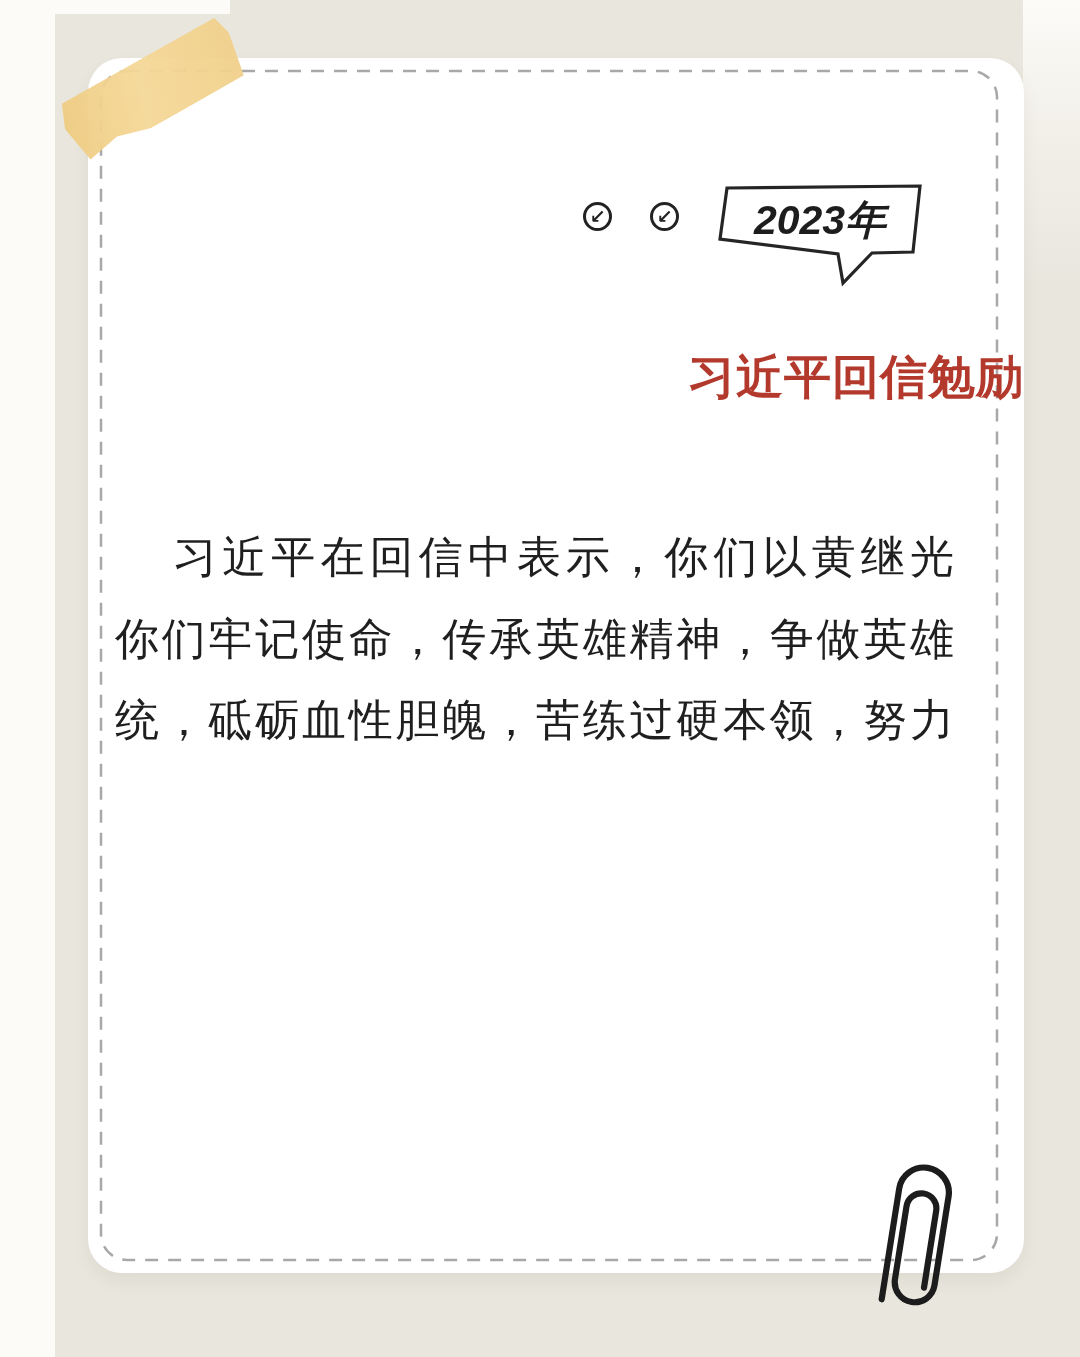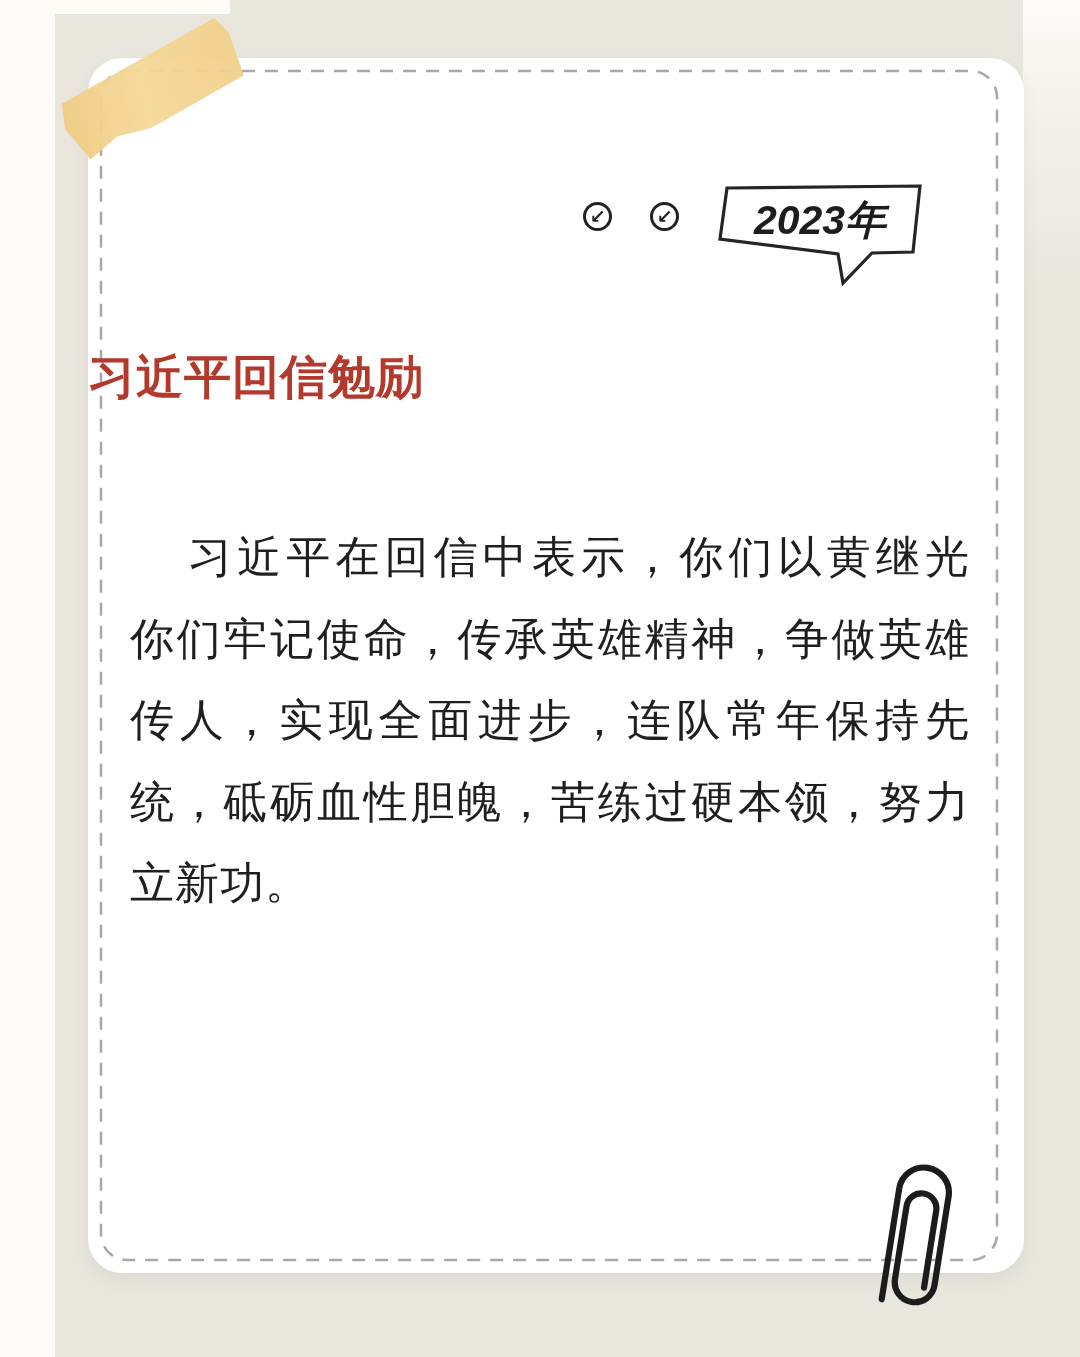--- a/index.html
+++ b/index.html
@@ -47,28 +47,28 @@
   .arrow-2 { left:562px; top:144px; }
   
   .bubble { position:absolute; left:624px; top:122px; }
   .bubble text {
     font-family:"Liberation Sans","DejaVu Sans",sans-serif;
     font-style:italic; font-weight:bold;
   }
   
   .title {
     position:absolute; left:0; top:288px; width:100%;
-    text-align:left;
+    text-align:right;
     color: var(--title_red, #b4392d);
     font-size:47px; font-weight:bold; line-height:62px;
     letter-spacing:1px;
   }
   
   .body {
-    position:absolute; left:42px; top:458px; width:840px;
+    position:absolute; left:27px; top:458px; width:840px;
     color: var(--body_text, #1f1f1f);
   }
   .bline {
     font-size:44px; line-height:81.5px; letter-spacing:1px;
     font-weight:500;
     text-align:justify; text-align-last:justify;
   }
   .bline.indent { text-indent:58px; }
   .bline.end { text-align-last:left; }
   
@@ -116,23 +116,21 @@
       <text x="108" y="40" text-anchor="middle" dominant-baseline="central" font-size="41" fill="#1d1d1d">2023年</text>
     </svg>
 
     <div class="title">
       <div>习近平回信勉励</div>
     </div>
 
     <div class="body">
       <div class="bline indent">习近平在回信中表示，你们以黄继光</div>
       <div class="bline">你们牢记使命，传承英雄精神，争做英雄</div>
-      <div class="bline">传人，实现全面进步，连队常年保持先</div>
       <div class="bline">统，砥砺血性胆魄，苦练过硬本领，努力</div>
-      <div class="bline end">立新功。</div>
     </div>
 
   </div>
 
   <div class="tape"></div>
 
   <svg class="clip" width="70" height="148" viewBox="0 0 70 148">
     <path d="M10 142 L10 30 A25 25 0 0 1 60 30 L60 120 A20 20 0 0 1 20 120 L20 46 A15 15 0 0 1 50 46 L50 124" fill="none" stroke="#1c1c1c" stroke-width="6.2" stroke-linecap="round"></path>
   </svg>
 

